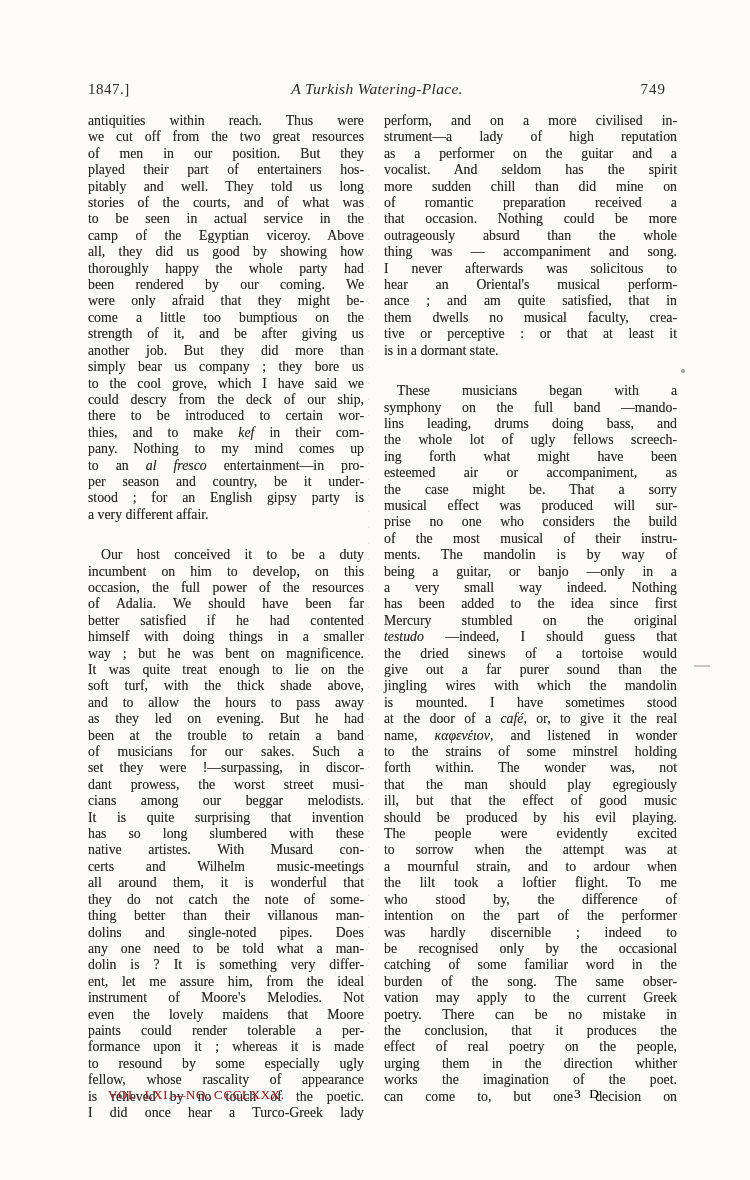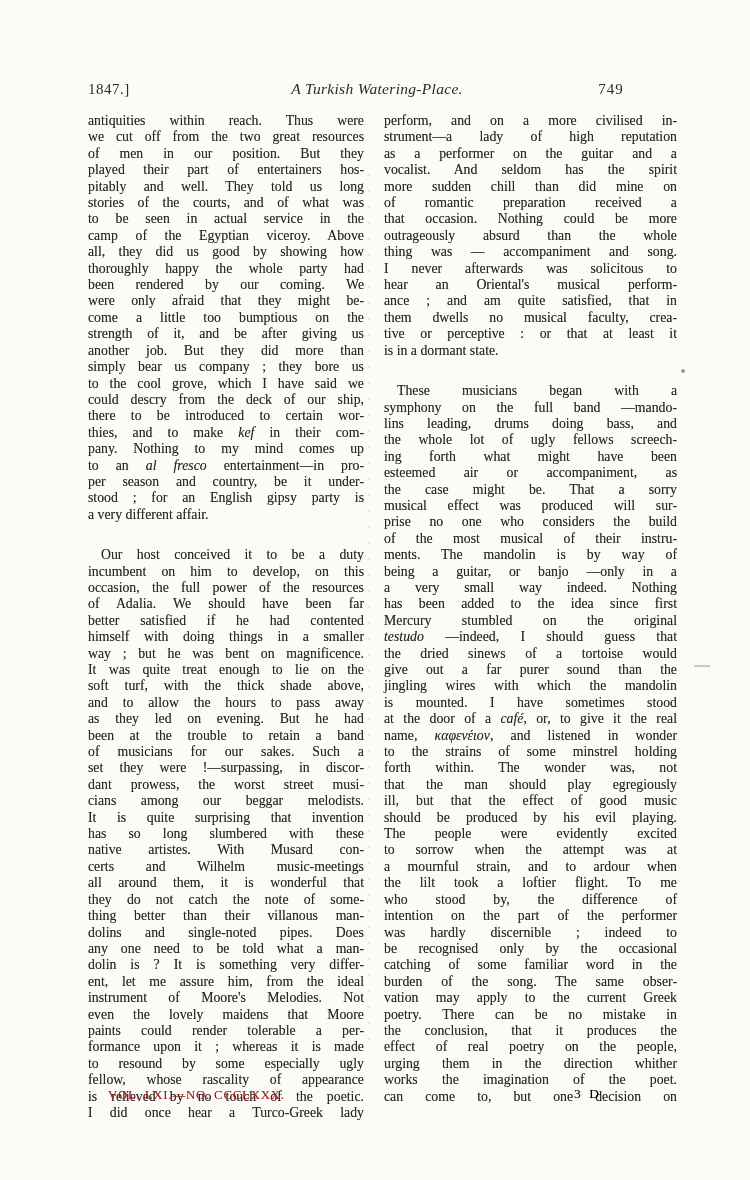--- a/index.html
+++ b/index.html
@@ -14,21 +14,21 @@
     color:#262626;
     overflow:hidden;
   }
   .header{
     position:absolute;left:88px;top:80px;width:578px;
     display:flex;align-items:baseline;line-height:18px;
     font-size:15px;color:#2a2a2a;
   }
   .header .h-left{width:110px;text-align:left;letter-spacing:.5px;}
   .header .h-center{flex:1;text-align:center;font-style:italic;font-size:15.5px;letter-spacing:.3px;}
-  .header .h-right{width:110px;text-align:center;letter-spacing:1px;}
+  .header .h-right{width:110px;text-align:right;letter-spacing:1px;}
   .columns{
     position:absolute;left:88px;top:113px;display:flex;gap:20px;
   }
   .col{display:block;}
   .col.left{width:276px;}
   .col.right{width:293px;}
   .ln{
     font-size:13.8px;
     line-height:16.42px;height:16.42px;
     text-align:justify;text-align-last:justify;text-justify:inter-word;

